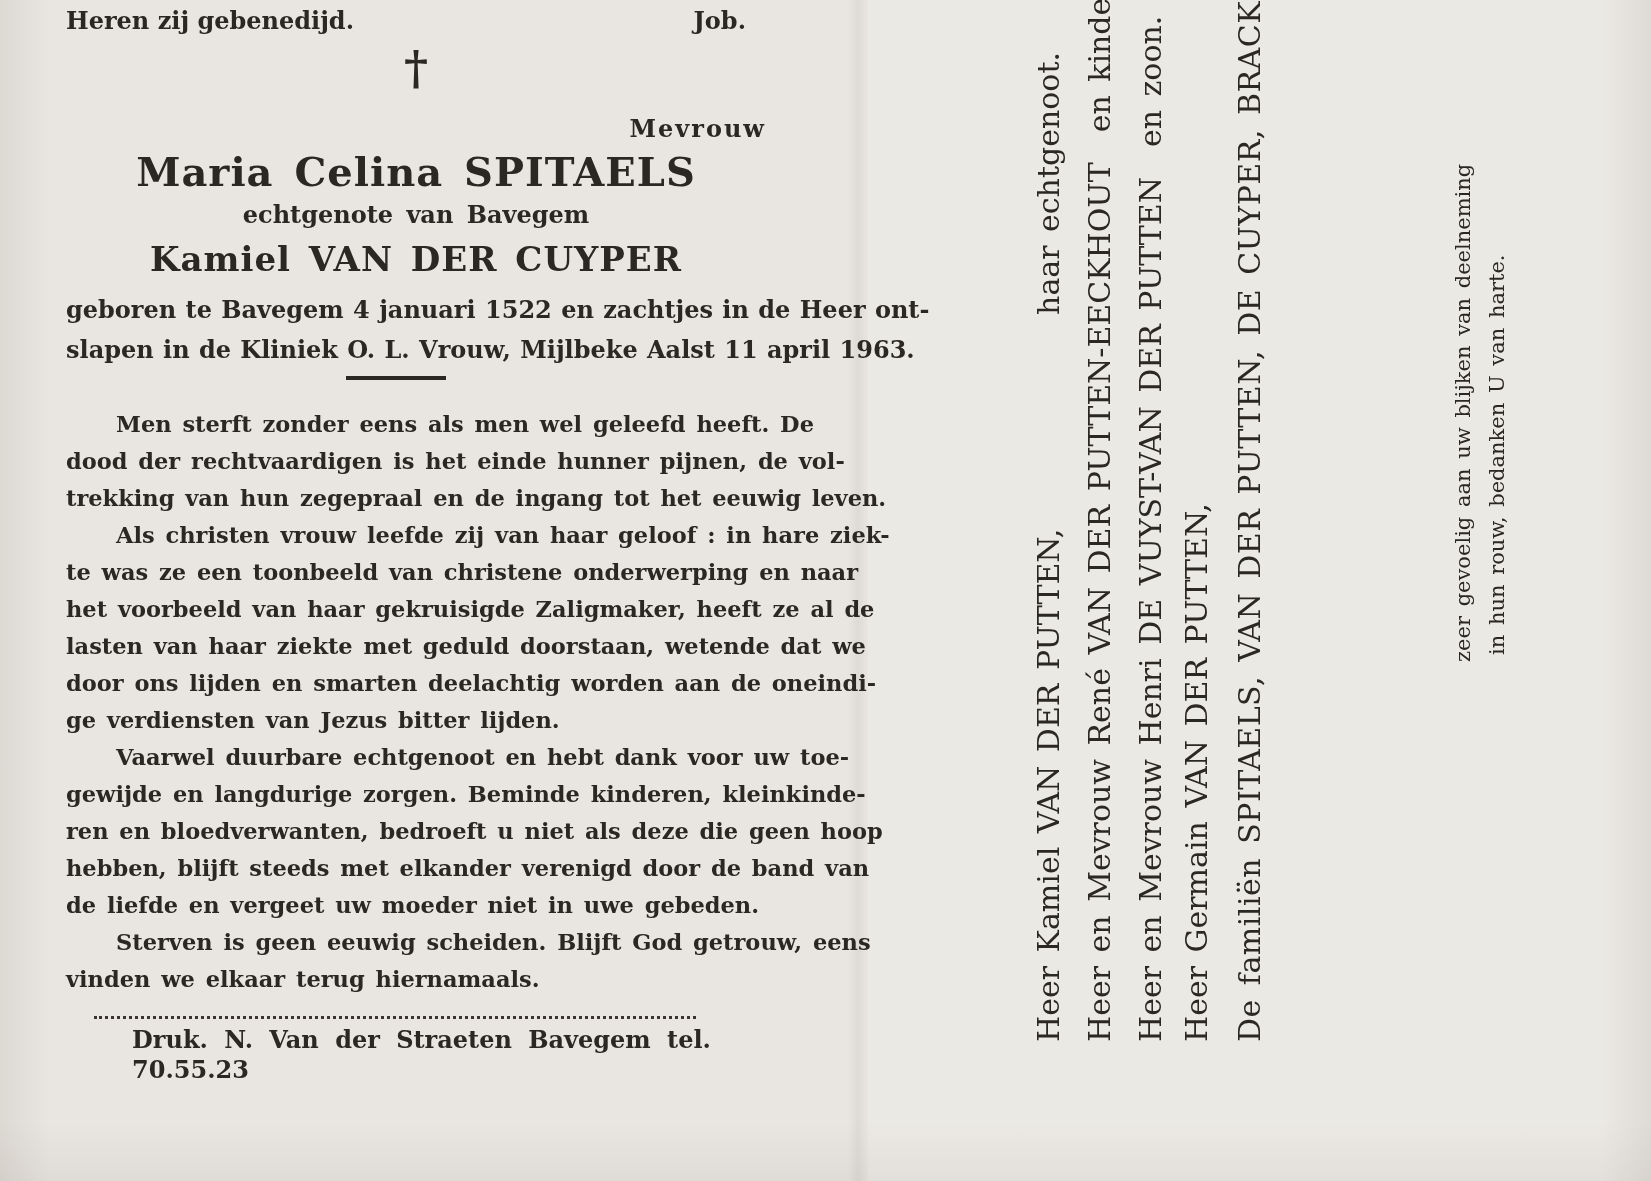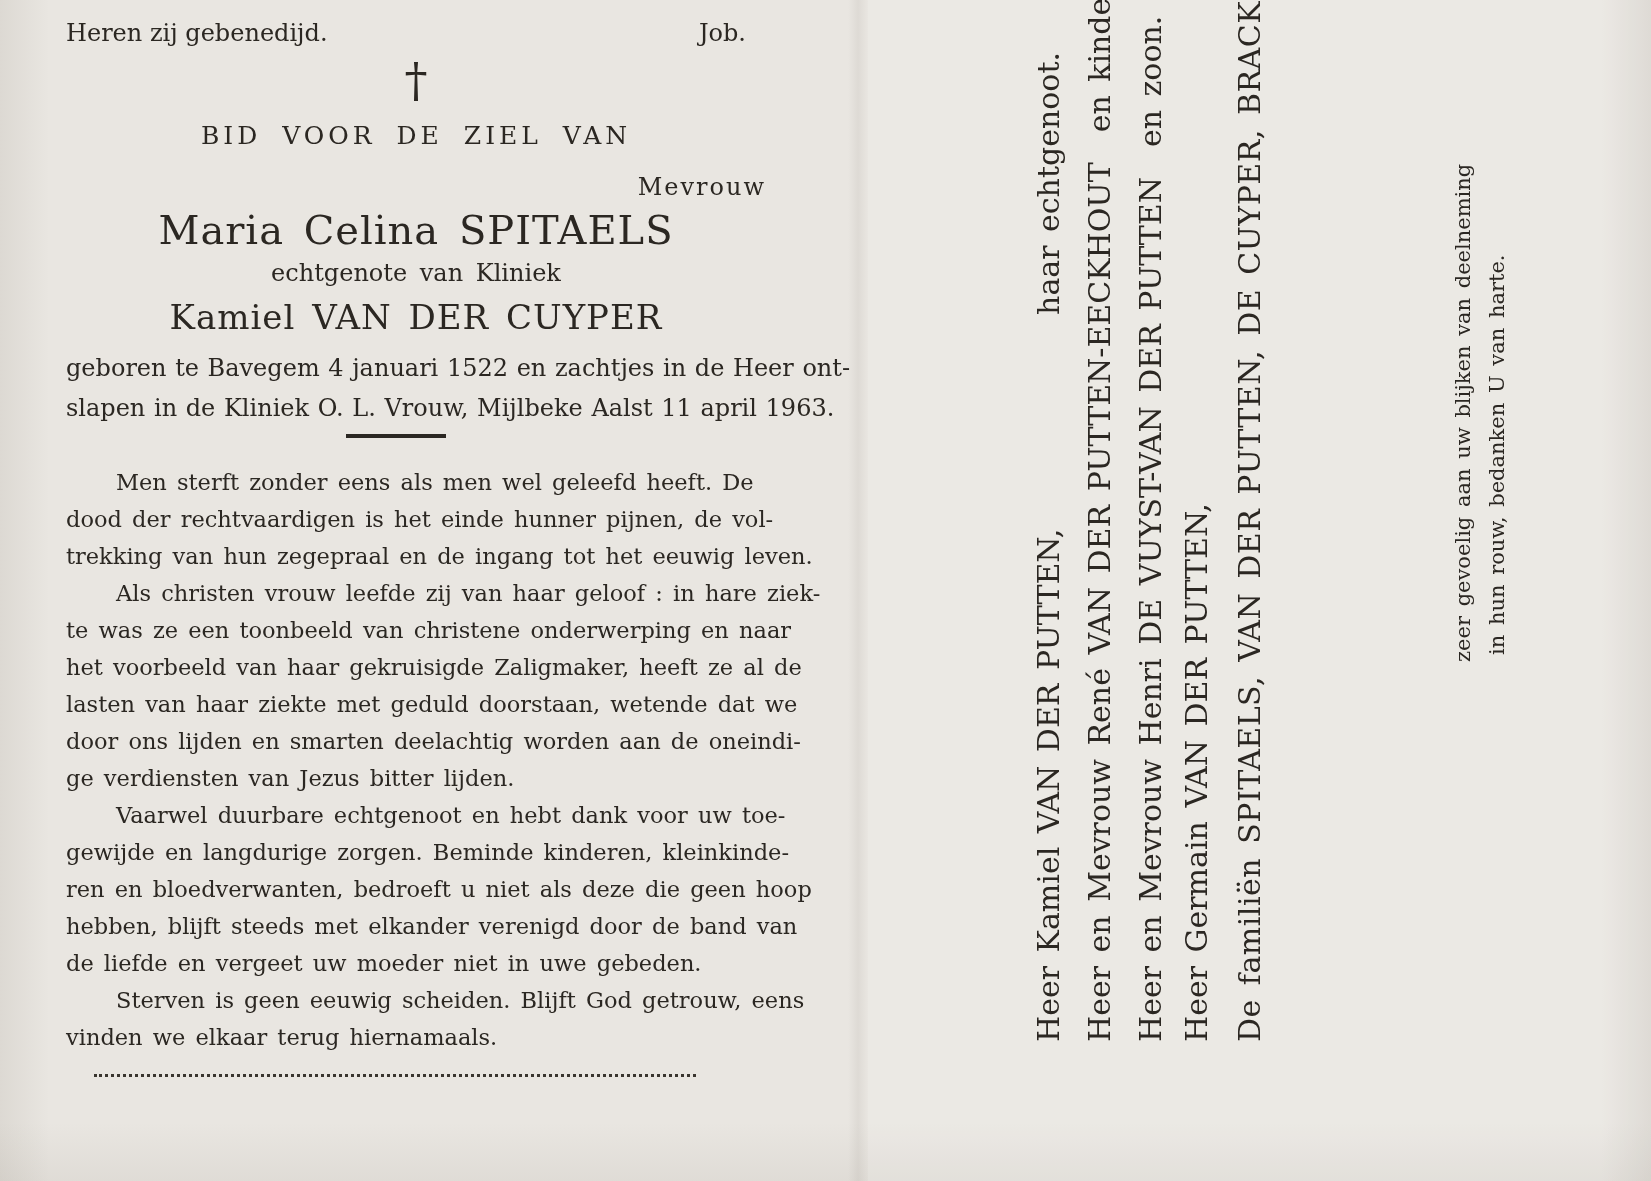--- a/index.html
+++ b/index.html
@@ -16,21 +16,21 @@
   }
   .crease{
     position:absolute;top:0;left:848px;width:20px;height:100%;
     background:linear-gradient(to right, rgba(0,0,0,0), rgba(90,80,70,0.08), rgba(0,0,0,0));
   }
   .right-lighter{
     position:absolute;top:0;left:868px;width:783px;height:100%;
     background:rgba(255,255,255,0.12);pointer-events:none;
   }
   
-  .left-page{position:absolute;left:66px;top:12px;width:700px;}
+  .left-page{position:absolute;left:66px;top:0;width:700px;font-weight:bold;}
   .header-row{display:flex;justify-content:space-between;margin-top:6px;padding-right:20px;font-size:24px;line-height:30px;}
   .cross{ text-align:center;font-size:46px;line-height:52px;margin-top:6px;}
   .invocation{text-align:center;font-size:25px;line-height:32px;margin-top:14px;letter-spacing:4px;word-spacing:9px;}
   .honorific{text-align:right;font-size:24px;line-height:30px;margin-top:20px;letter-spacing:2px;}
   .deceased{text-align:center;font-size:40px;line-height:52px;margin-top:2px;letter-spacing:1px;word-spacing:6px;}
   .relation{text-align:center;font-size:24px;line-height:30px;margin-top:2px;word-spacing:5px;}
   .spouse{text-align:center;font-size:34px;line-height:50px;margin-top:4px;letter-spacing:1px;word-spacing:5px;}
   .vitals{font-size:24px;line-height:40px;margin-top:6px;white-space:pre;word-spacing:1px;}
   .rule{width:100px;height:4px;background:#2b2722;margin-top:6px;margin-left:280px;}
   .para{font-size:22.5px;line-height:37px;white-space:pre;word-spacing:3px;text-indent:50px;margin:0;}
@@ -64,24 +64,23 @@
 
   <div class="crease"></div>
   <div class="right-lighter"></div>
 
   <div class="left-page">
     <div class="header-row">
       <span>Heren zij gebenedijd.</span>
       <span>Job.</span>
     </div>
     <div class="cross">†</div>
-    <div class="invocation">BID VOOR DE ZIEL VAN</div>
     <div class="honorific">Mevrouw</div>
     <div class="deceased">Maria Celina SPITAELS</div>
-    <div class="relation">echtgenote van Kliniek</div>
+    <div class="relation">echtgenote van Bavegem</div>
     <div class="spouse">Kamiel VAN DER CUYPER</div>
     <div class="vitals">geboren te Bavegem 4 januari 1522 en zachtjes in de Heer ont-
 slapen in de Kliniek O. L. Vrouw, Mijlbeke Aalst 11 april 1963.</div>
     <div class="rule"></div>
     <p class="para first">Men sterft zonder eens als men wel geleefd heeft. De
 dood der rechtvaardigen is het einde hunner pijnen, de vol-
 trekking van hun zegepraal en de ingang tot het eeuwig leven.</p>
     <p class="para">Als christen vrouw leefde zij van haar geloof : in hare ziek-
 te was ze een toonbeeld van christene onderwerping en naar
 het voorbeeld van haar gekruisigde Zaligmaker, heeft ze al de
@@ -89,20 +88,21 @@
 door ons lijden en smarten deelachtig worden aan de oneindi-
 ge verdiensten van Jezus bitter lijden.</p>
     <p class="para">Vaarwel duurbare echtgenoot en hebt dank voor uw toe-
 gewijde en langdurige zorgen. Beminde kinderen, kleinkinde-
 ren en bloedverwanten, bedroeft u niet als deze die geen hoop
 hebben, blijft steeds met elkander verenigd door de band van
 de liefde en vergeet uw moeder niet in uwe gebeden.</p>
     <p class="para">Sterven is geen eeuwig scheiden. Blijft God getrouw, eens
 vinden we elkaar terug hiernamaals.</p>
     <div class="dotted"></div>
+    <div class="printer">Druk.  N. Van der Straeten  Bavegem  tel. 70.55.23</div>
   </div>
 
   <div>
     <div class="vcol" id="mourner-col-0">
       <span>Heer Kamiel VAN DER PUTTEN,</span>
       <span class="rel">haar echtgenoot.</span>
     </div>
     <div class="vcol" id="mourner-col-1">
       <span>Heer en Mevrouw René VAN DER PUTTEN-EECKHOUT</span>
       <span class="rel">en kinderen.</span>

